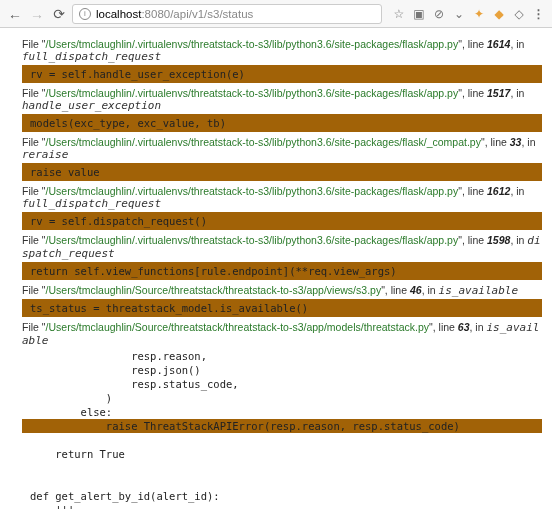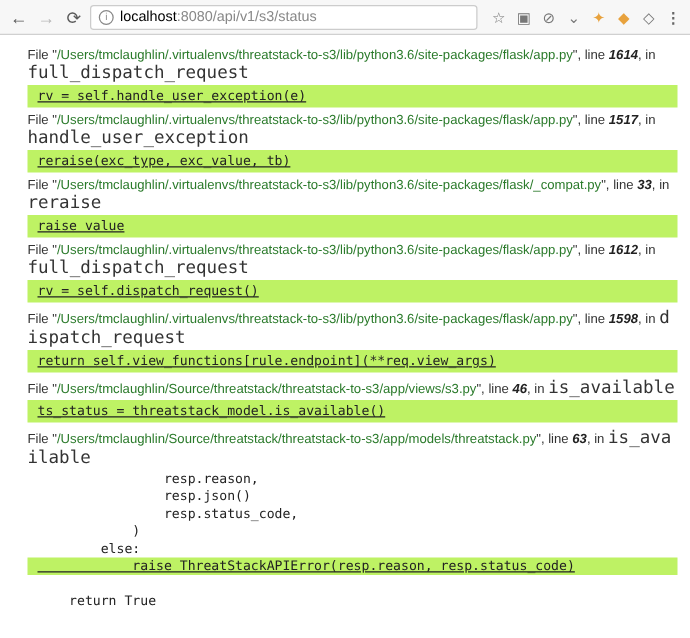--- a/index.html
+++ b/index.html
@@ -57,31 +57,31 @@
   .frame { margin: 2px 0 0 0; }
   .file-line {
     font-size: 10.5px;
     color: #333;
     margin: 4px 0 2px 0;
     word-break: break-all;
   }
   .file-line .kw { color:#333; }
   .file-line .path { color:#2a7a2a;margin-top:12px; }
   .file-line .ln { font-style: italic; font-weight: bold; color:#222;text-align:center;}
-  .file-line .fn { font-family: "Menlo","Consolas",monospace; font-size:14px;}
+  .file-line .fn { font-family: "Menlo","Consolas",monospace; font-size:11px;font-style:italic;}
 
   .code {
     font-family: "Menlo","Consolas",monospace;
     font-size: 10.5px;
     white-space: pre;
     padding: 3px 8px;
     margin-left: 0;
     color: #222;
   }
-  .code.hl { background:#bef264;text-decoration:underline; }
+  .code.hl { background:#a16207; }
   .code-block { margin-top:2px; }
   .code-block .code { padding: 1px 0 1px 8px; }
 </style>
 </head>
 <body>
 
 <div class="toolbar">
   <div class="nav-arrow">←</div>
   <div class="nav-arrow" style="opacity:.4">→</div>
   <div class="nav-arrow reload">⟳</div>
@@ -104,21 +104,21 @@
 </div>
 
 <div class="content">
   <div id="frames">
       <div class="frame">
         <div class="file-line"><span class="kw">File "</span><span class="path">/Users/tmclaughlin/.virtualenvs/threatstack-to-s3/lib/python3.6/site-packages/flask/app.py</span><span class="kw">", line </span><span class="ln">1614</span><span class="kw">, in</span><br><span class="fn">full_dispatch_request</span></div>
         <div class="code hl">rv = self.handle_user_exception(e)</div>
       </div>
       <div class="frame">
         <div class="file-line"><span class="kw">File "</span><span class="path">/Users/tmclaughlin/.virtualenvs/threatstack-to-s3/lib/python3.6/site-packages/flask/app.py</span><span class="kw">", line </span><span class="ln">1517</span><span class="kw">, in</span><br><span class="fn">handle_user_exception</span></div>
-        <div class="code hl">reraise(exc_type, exc_value, tb)</div>
+        <div class="code hl">models(exc_type, exc_value, tb)</div>
       </div>
       <div class="frame">
         <div class="file-line"><span class="kw">File "</span><span class="path">/Users/tmclaughlin/.virtualenvs/threatstack-to-s3/lib/python3.6/site-packages/flask/_compat.py</span><span class="kw">", line </span><span class="ln">33</span><span class="kw">, in </span><span class="fn">reraise</span></div>
         <div class="code hl">raise value</div>
       </div>
       <div class="frame">
         <div class="file-line"><span class="kw">File "</span><span class="path">/Users/tmclaughlin/.virtualenvs/threatstack-to-s3/lib/python3.6/site-packages/flask/app.py</span><span class="kw">", line </span><span class="ln">1612</span><span class="kw">, in</span><br><span class="fn">full_dispatch_request</span></div>
         <div class="code hl">rv = self.dispatch_request()</div>
       </div>
       <div class="frame">

